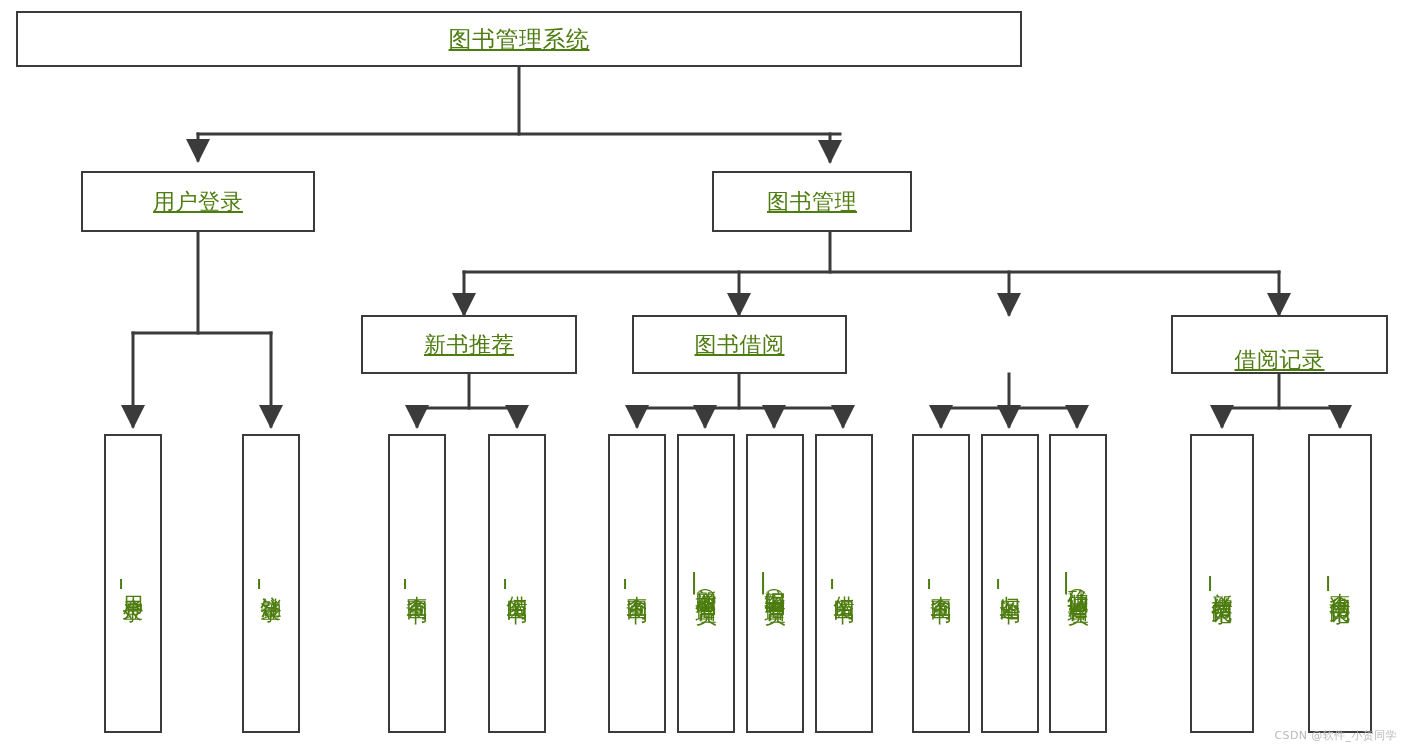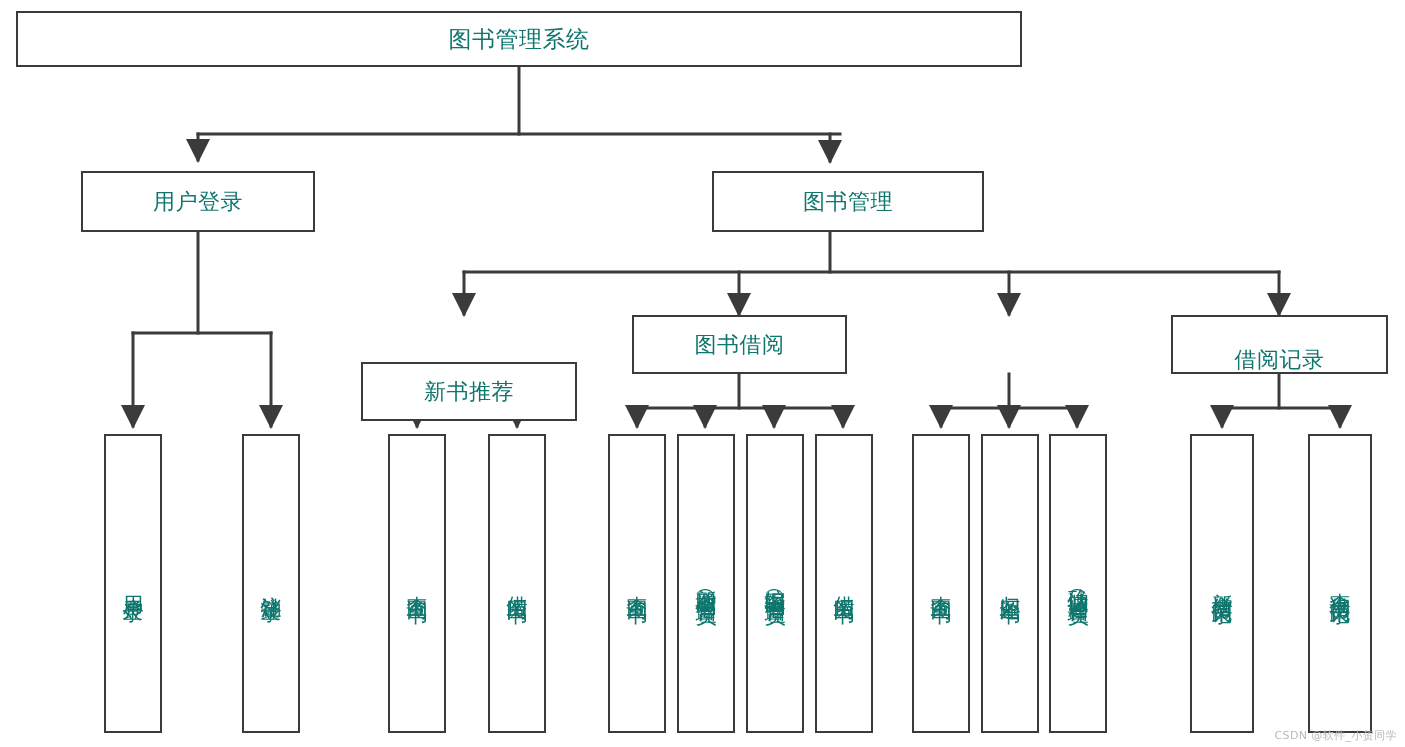--- a/index.html
+++ b/index.html
@@ -31,24 +31,25 @@
     position: absolute;
     box-sizing: border-box;
     background: #ffffff;
     border: 2.5px solid #3b3b3b;
     display: flex;
     align-items: center;
     justify-content: center;
     z-index: 2;
   }
   .node .label {
-    color: #0f766e;
+    color: #4d7c0f;
     letter-spacing: 0.5px;
     line-height: 1.15;
     white-space: nowrap;
+    text-decoration: underline;
   }
   .node-root .label {
     font-size: 23px;
   }
   .node-branch .label {
     font-size: 22px;
   }
   .node-leaf {
     border-width: 2.5px;
   }
@@ -126,25 +127,25 @@
   </svg>
 
   <div class="node node-root" style="left:16px; top:11px; width:1006px; height:56px;">
     <span class="label">图书管理系统</span>
   </div>
 
   <div class="node node-branch" style="left:81px; top:171px; width:234px; height:61px;">
     <span class="label">用户登录</span>
   </div>
 
-  <div class="node node-branch" style="left:712px; top:171px; width:272px; height:61px;">
+  <div class="node node-branch" style="left:712px; top:171px; width:200px; height:61px;">
     <span class="label">图书管理</span>
   </div>
 
-  <div class="node node-branch" style="left:361px; top:315px; width:216px; height:59px;margin-top:47px;">
+  <div class="node node-branch" style="left:361px; top:315px; width:216px; height:59px;">
     <span class="label">新书推荐</span>
   </div>
 
   <div class="node node-branch" style="left:632px; top:315px; width:215px; height:59px;">
     <span class="label">图书借阅</span>
   </div>
 
 
   <div class="node node-branch" style="left:1171px; top:315px; width:217px; height:59px;align-items:flex-end;">
     <span class="label">借阅记录</span>

